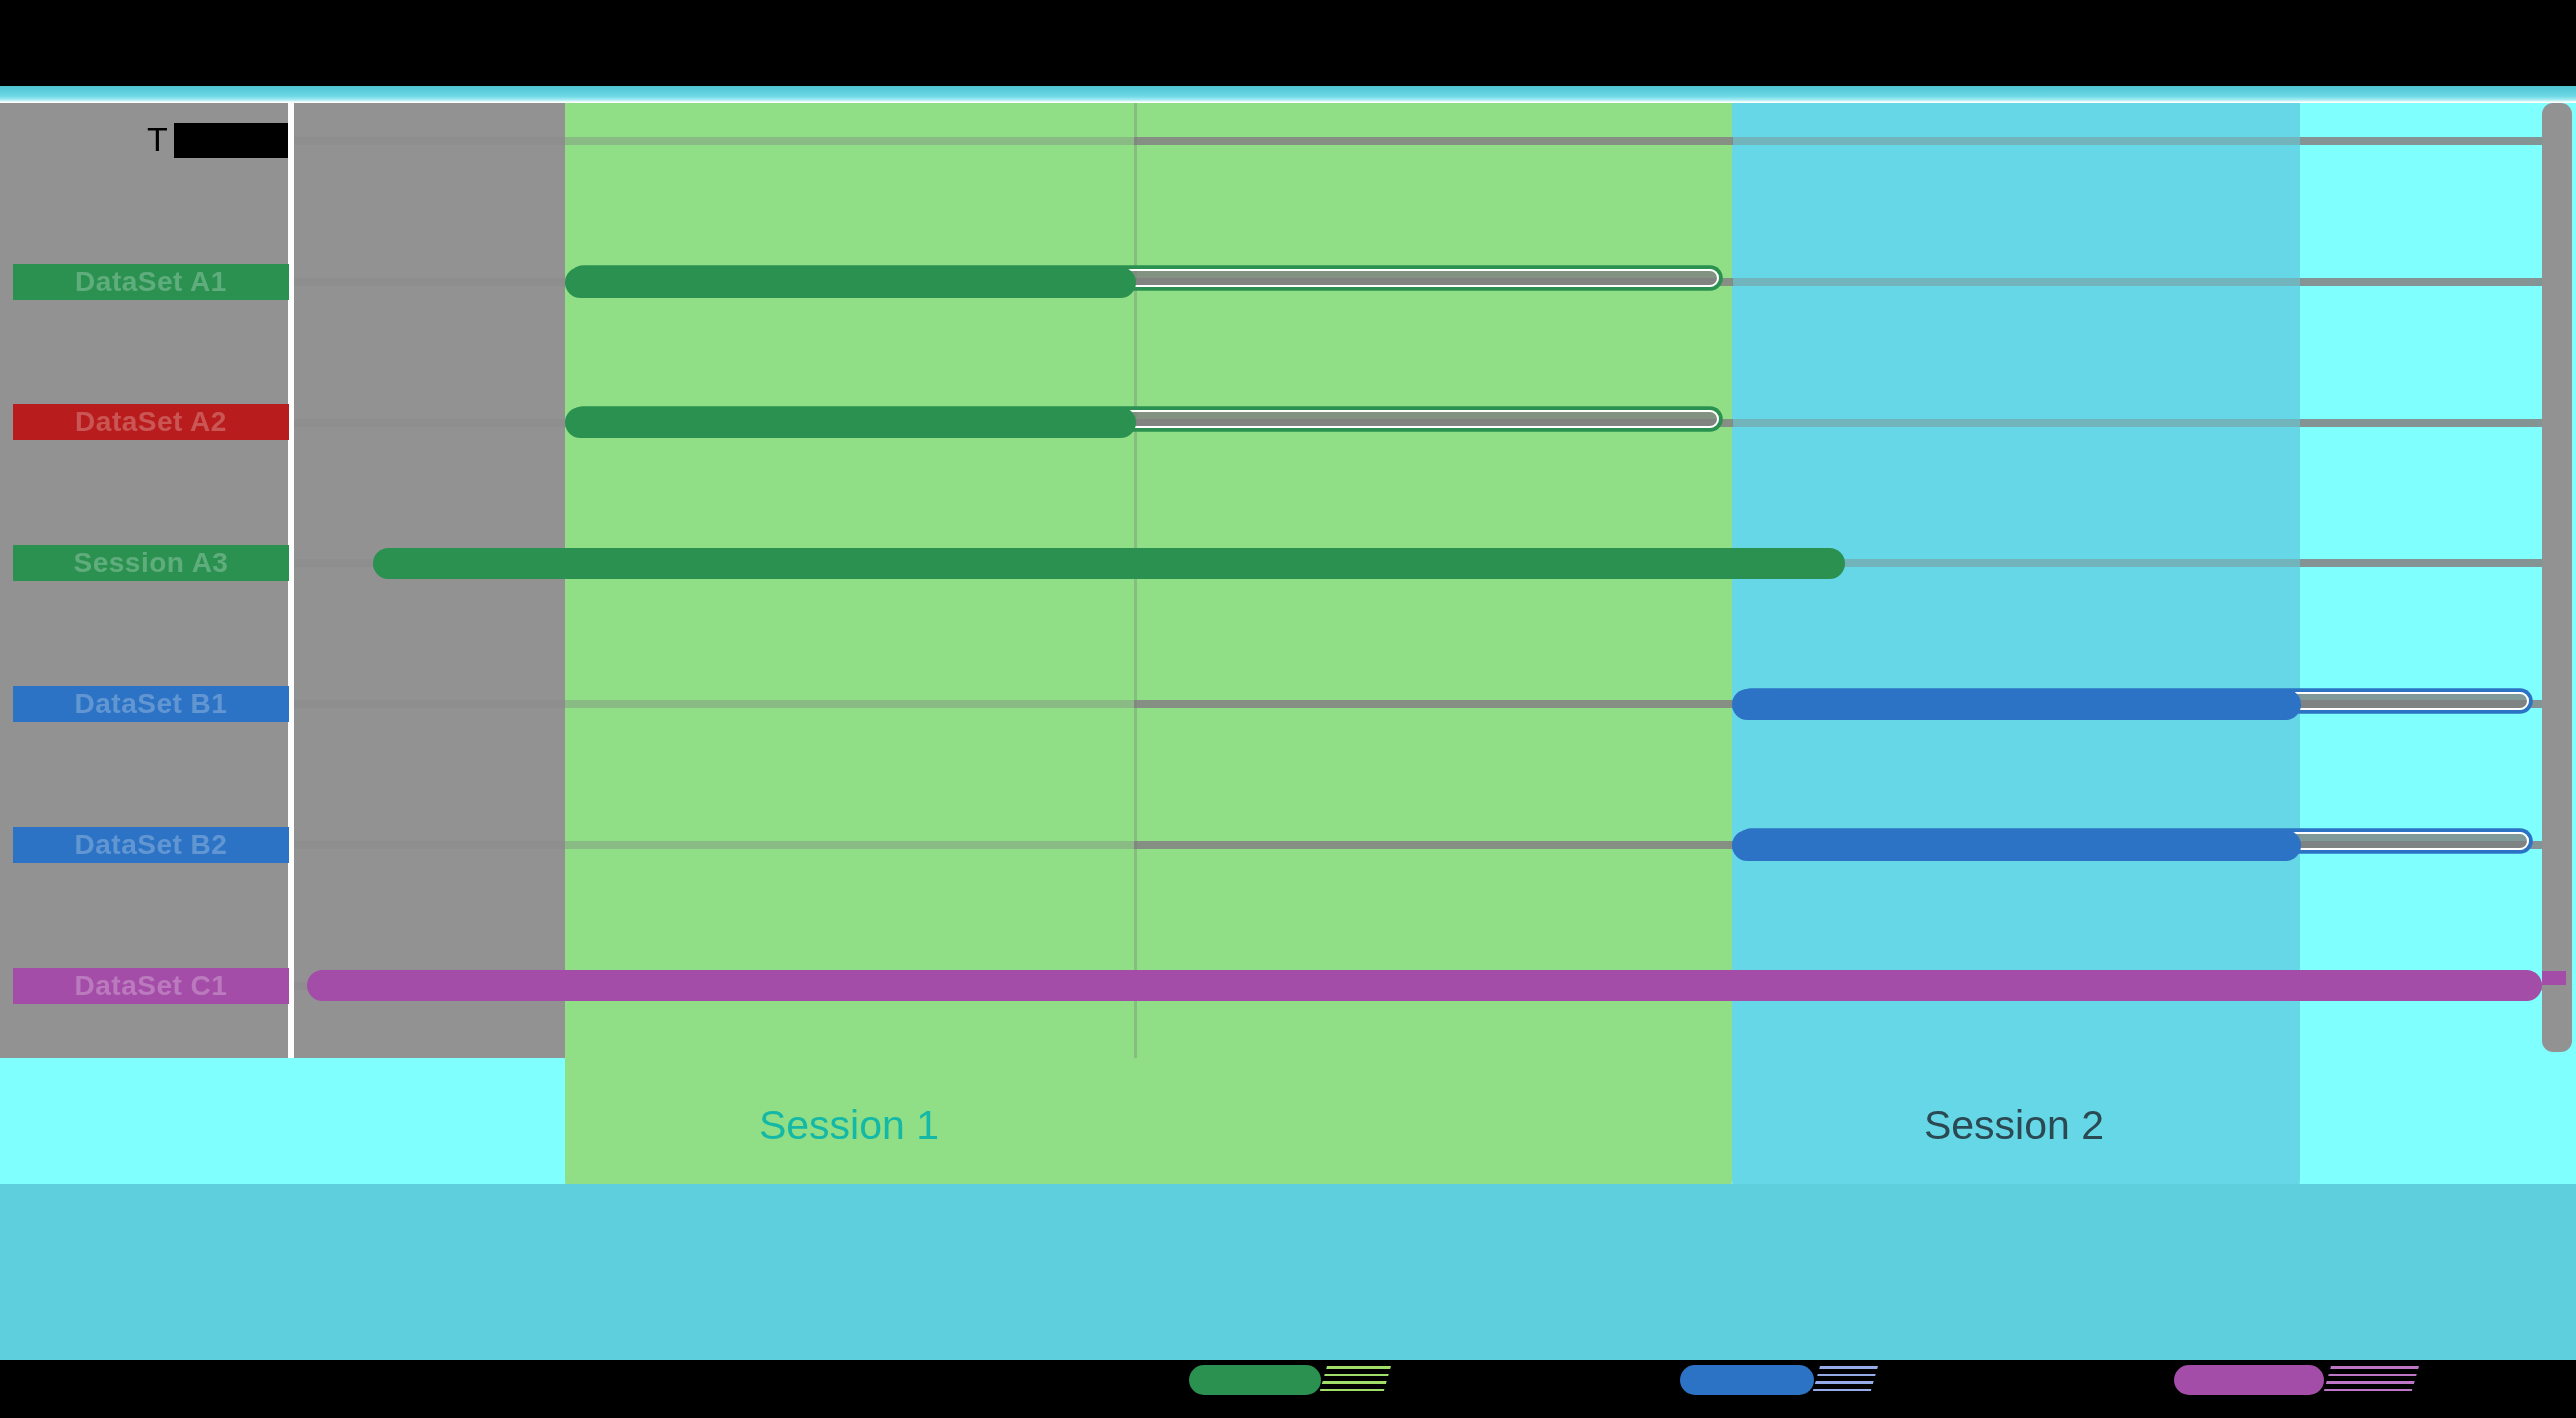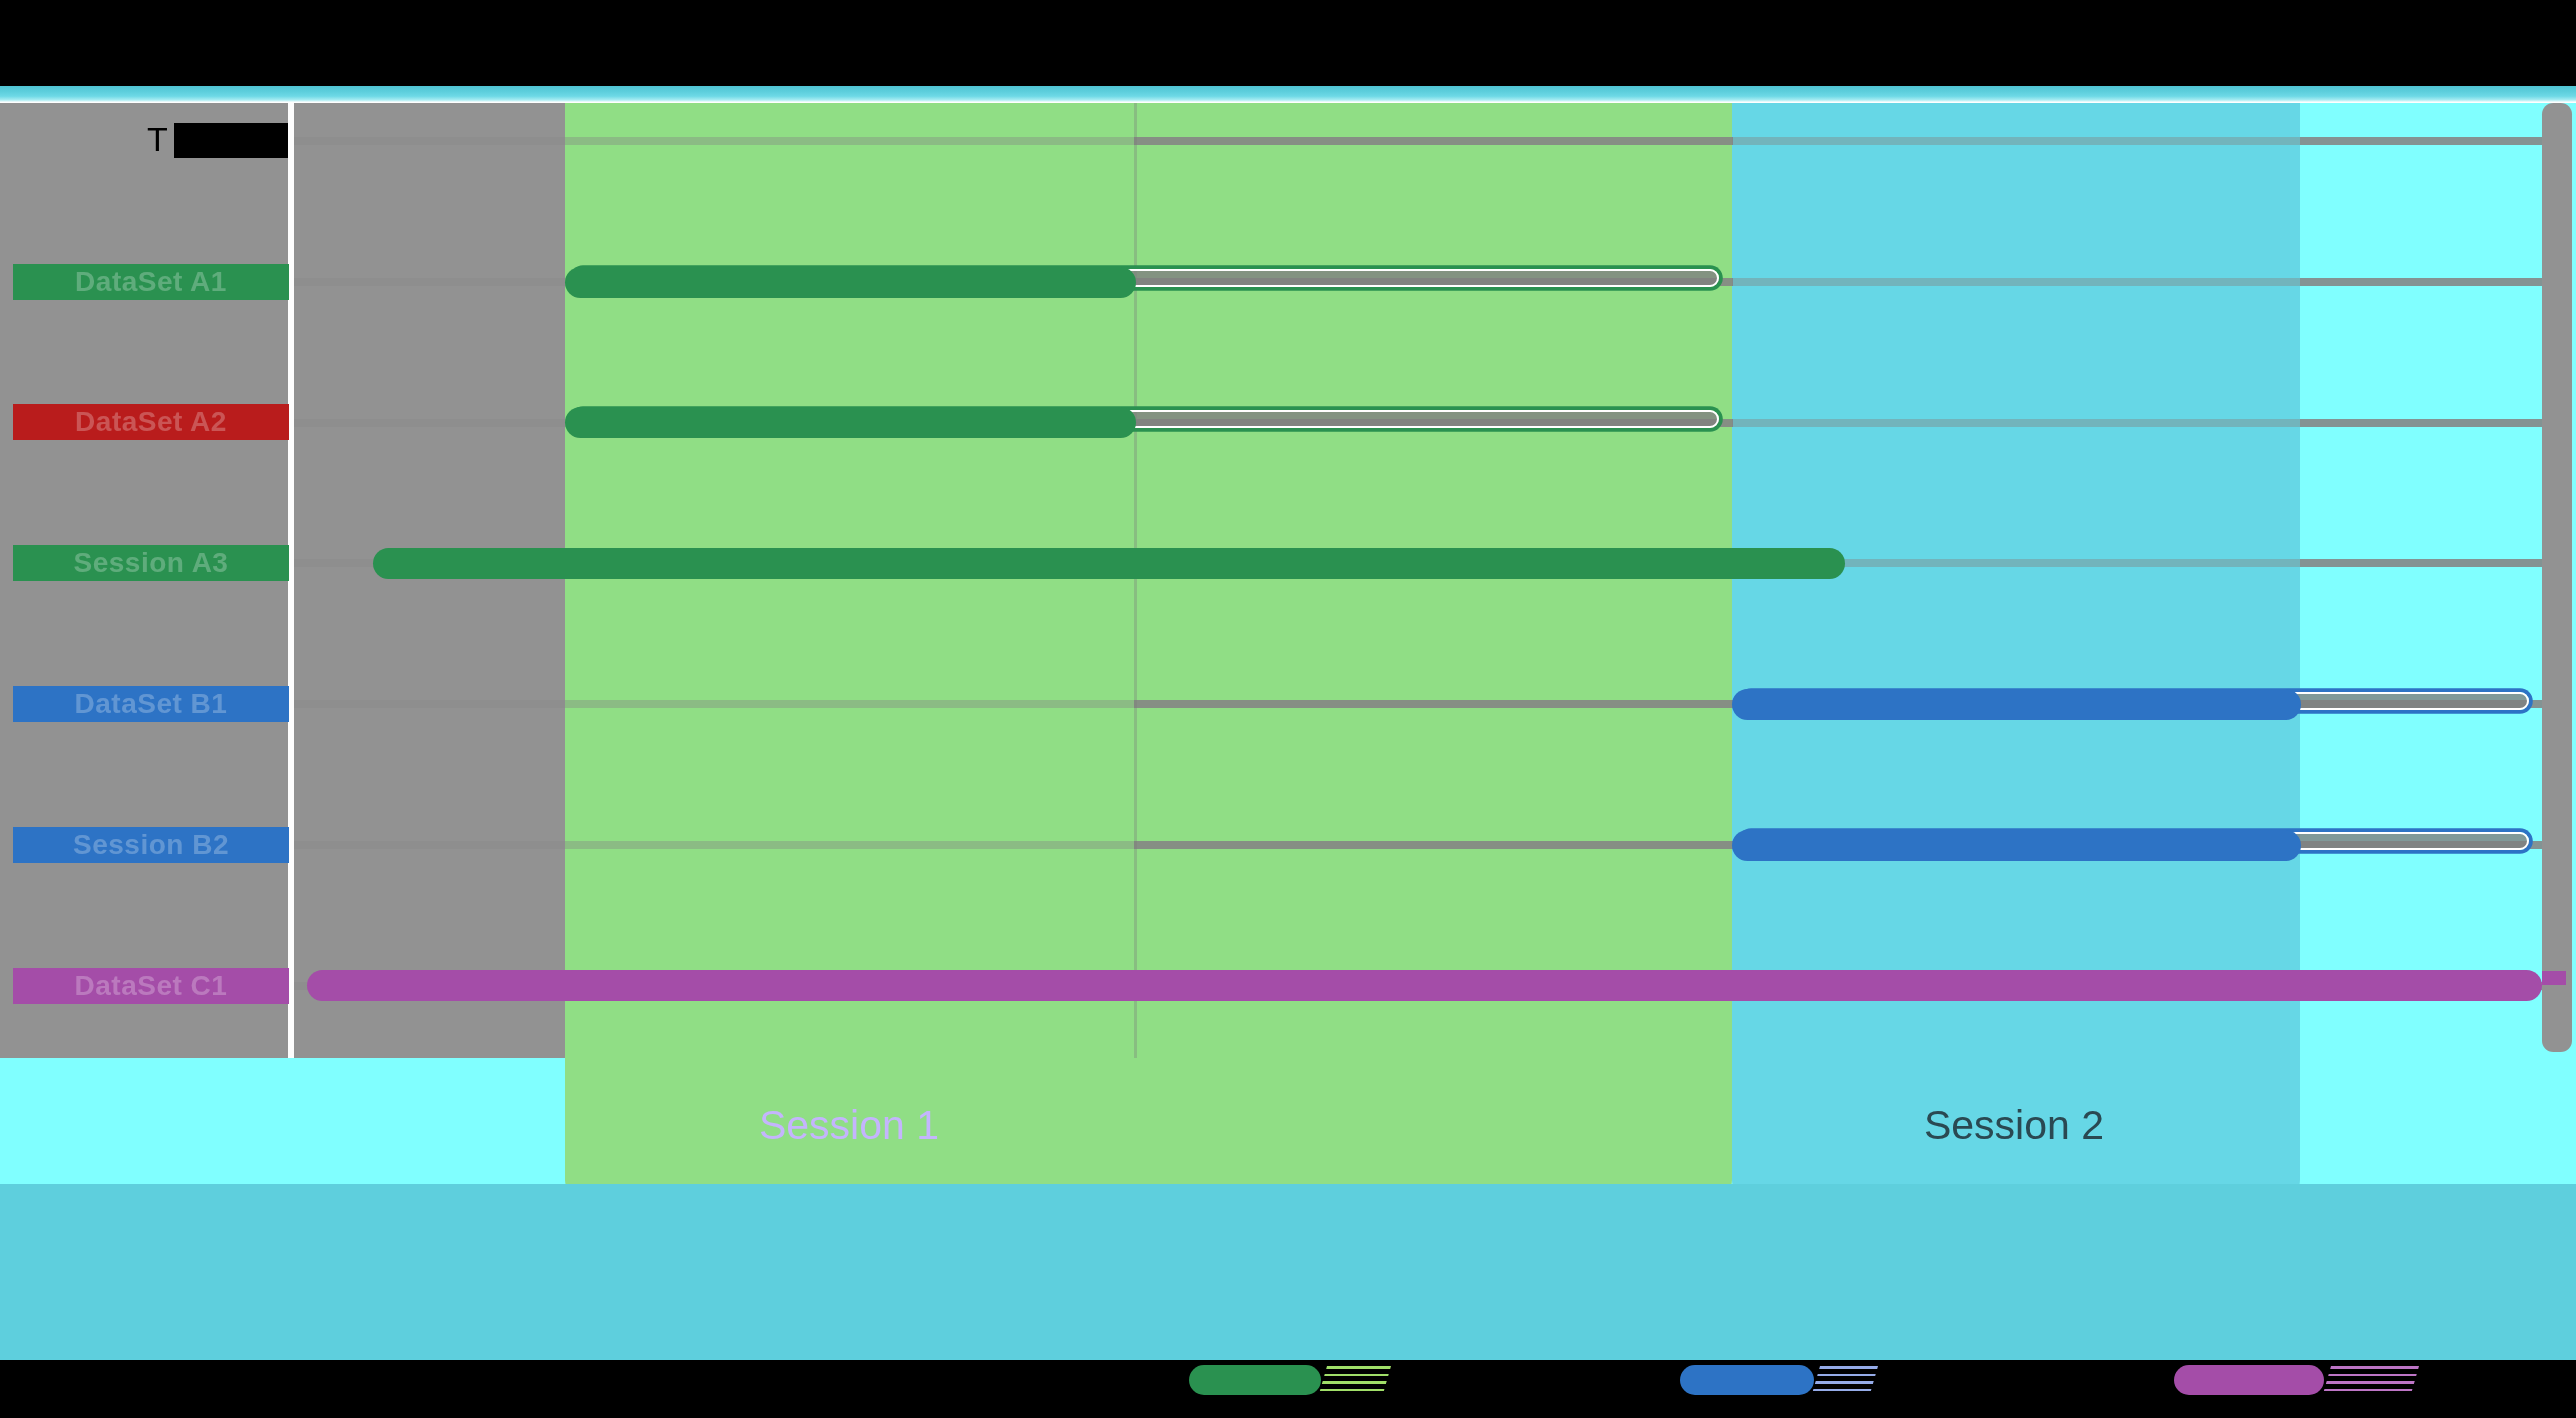--- a/index.html
+++ b/index.html
@@ -40,21 +40,21 @@
 <body>
 
 <div id="screen">
   <div class="top-bar"></div>
   <div class="content-base"></div>
   <div class="left-panel"></div>
   <div class="label-divider"></div>
 
   <div id="sessions-layer" style="left:0;top:0;width:0;height:0;">
       <div class="session-panel" style="left: 565px; width: 1167px; background: rgb(144, 222, 133);"></div>
-      <div class="session-label" style="left: 849px; top: 1105px; color: #c4b5fd;">Session 1</div>
+      <div class="session-label" style="left: 849px; top: 1105px; color: #14b8a6;">Session 1</div>
       <div class="session-panel" style="left: 1732px; width: 568px; background: rgb(102, 215, 230);"></div>
       <div class="session-label" style="left: 2014px; top: 1105px; color: rgb(42, 73, 82);">Session 2</div>
       <div class="scroll-col"></div>
     </div>
   <div id="grid-layer" style="left:0;top:0;width:0;height:0;">
       <div class="grid-seg" style="left: 294px; top: 137px; width: 271px; background: rgba(132, 132, 132, 0.3);"></div>
       <div class="grid-seg" style="left: 565px; top: 137px; width: 569px; background: rgba(132, 132, 132, 0.38);"></div>
       <div class="grid-seg" style="left: 1134px; top: 137px; width: 599px; background: rgba(132, 132, 132, 0.88);"></div>
       <div class="grid-seg" style="left: 1732px; top: 137px; width: 568px; background: rgba(132, 132, 132, 0.42);"></div>
       <div class="grid-seg" style="left: 2300px; top: 137px; width: 242px; background: rgba(132, 132, 132, 0.88);"></div>
@@ -95,21 +95,21 @@
       <div class="track" style="left: 574px; top: 269px; width: 1145px; box-shadow: rgb(42, 145, 80) 0px 0px 0px 3.8px;"></div>
       <div class="bar" style="left: 565px; top: 267px; width: 571px; background: rgb(42, 145, 80);"></div>
       <div class="chip" style="top: 404px; background: #b91c1c;">DataSet A2</div>
       <div class="track" style="left: 574px; top: 410px; width: 1145px; box-shadow: rgb(42, 145, 80) 0px 0px 0px 3.8px;"></div>
       <div class="bar" style="left: 565px; top: 407px; width: 571px; background: rgb(42, 145, 80);"></div>
       <div class="chip" style="top: 545px; background: rgb(42, 145, 80);">Session A3</div>
       <div class="bar" style="left: 373px; top: 548px; width: 1472px; background: rgb(42, 145, 80);"></div>
       <div class="chip" style="top: 686px; background: rgb(45, 115, 197);">DataSet B1</div>
       <div class="track" style="left: 1742px; top: 692px; width: 787px; box-shadow: rgb(45, 115, 197) 0px 0px 0px 3.8px;"></div>
       <div class="bar" style="left: 1732px; top: 689px; width: 569px; background: rgb(45, 115, 197);"></div>
-      <div class="chip" style="top: 827px; background: rgb(45, 115, 197);">Session B2</div>
+      <div class="chip" style="top: 827px; background: rgb(45, 115, 197);">DataSet B2</div>
       <div class="track" style="left: 1742px; top: 832px; width: 787px; box-shadow: rgb(45, 115, 197) 0px 0px 0px 3.8px;"></div>
       <div class="bar" style="left: 1732px; top: 830px; width: 569px; background: rgb(45, 115, 197);"></div>
       <div class="chip" style="top: 968px; background: rgb(164, 77, 168);">DataSet C1</div>
       <div class="bar" style="left: 307px; top: 970px; width: 2235px; background: rgb(164, 77, 168);"></div>
       <div class="end-tab" style="left: 2542px; top: 971px; width: 24.4px; background: rgb(164, 77, 168);"></div>
     </div>
 
   <div class="top-strip"></div>
   <div class="bottom-band"></div>
   <div class="bottom-bar"></div>

